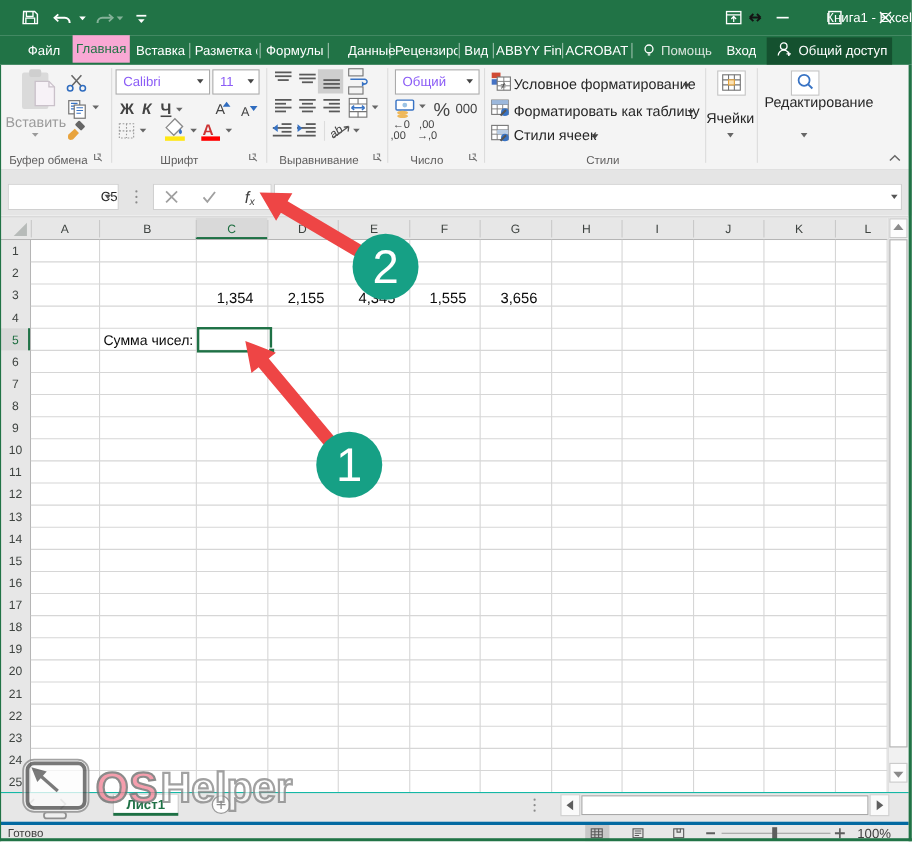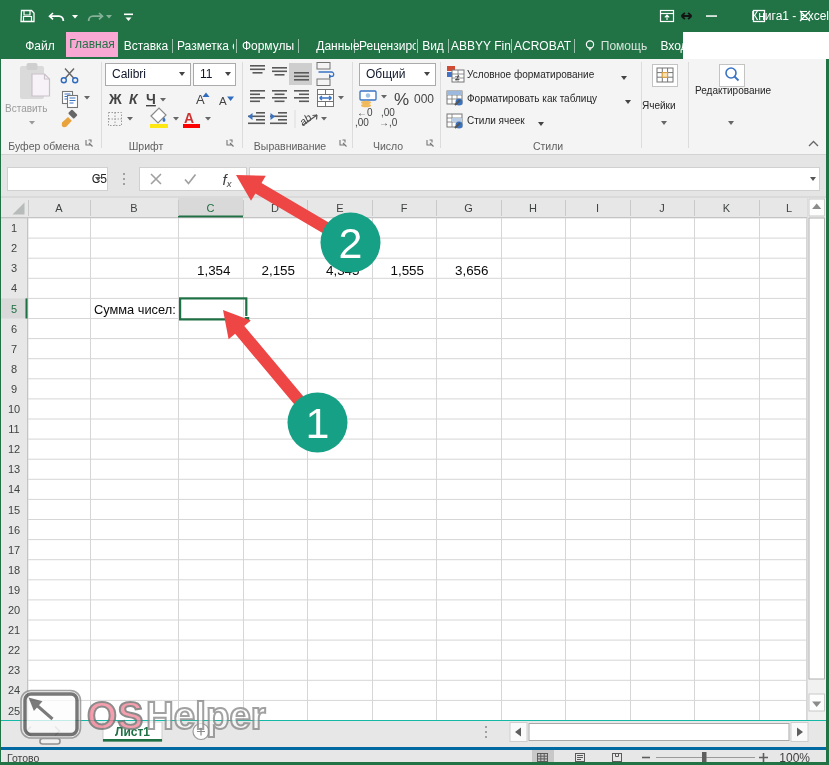--- a/index.html
+++ b/index.html
@@ -4,33 +4,33 @@
 <style>
   html,body{margin:0;padding:0;}
   body{width:829px;height:765px;position:relative;overflow:hidden;
        font-family:"Liberation Sans",sans-serif;background:#fff;}
   .abs{position:absolute;}
   
   #titlebar{left:0;top:0;width:829px;height:32px;background:#217346;}
   #title{left:0;top:0;width:829px;height:32px;line-height:32px;text-align:right;
          color:#fff;font-size:12px;}
   
-  #tabs{left:0;top:32px;width:683px;height:27px;background:#217346;}
+  #tabs{left:0;top:32px;width:829px;height:27px;background:#217346;}
   .tab{position:absolute;top:1px;height:26px;line-height:26px;color:#fff;font-size:12px;text-align:center;white-space:nowrap;}
   .tabsep{position:absolute;top:7px;height:14px;width:1px;background:rgba(255,255,255,0.55);}
   #tab-active{position:absolute;top:0;height:25px;line-height:25px;background:#f9a8d4;color:#217346;
               font-size:12px;text-align:center;}
   #share{position:absolute;top:2px;height:25px;line-height:25px;background:#14512f;color:#fff;font-size:12px;}
   
   #ribbon{left:0;top:59px;width:829px;height:96px;background:#f4f4f4;border-bottom:1px solid #d2d2d2;box-sizing:border-box;}
   .gsep{position:absolute;top:3px;height:86px;width:1px;background:#dcdcdc;}
   .glabel{position:absolute;top:80px;height:13px;font-size:10.5px;color:#605f5f;text-align:center;line-height:14px;white-space:nowrap;}
-  .combo{position:absolute;background:#fff;border:1px solid #ababab;box-sizing:border-box;font-size:12px;color:#0f172a;}
+  .combo{position:absolute;background:#fff;border:1px solid #ababab;box-sizing:border-box;font-size:12px;color:#8b5cf6;}
   .cdad{position:absolute;width:0;height:0;border-left:3.5px solid transparent;border-right:3.5px solid transparent;border-top:4px solid #444;}
-  .rtxt{position:absolute;font-size:10px;color:#262626;white-space:nowrap;}
+  .rtxt{position:absolute;font-size:13px;color:#262626;white-space:nowrap;}
   
   #fbar{left:0;top:155px;width:829px;height:41px;background:#e5e5e5;}
   .fbox{position:absolute;background:#fff;border:1px solid #d0d0d0;box-sizing:border-box;}
   
   #bleft{left:0;top:59px;width:1px;height:706px;background:#217346;}
   #bright{left:826px;top:59px;width:3px;height:706px;background:#217346;}
   #bbottom{left:0;top:762px;width:829px;height:3px;background:#217346;}
   
   #sheetstrip{left:0;top:720px;width:826px;height:27px;background:#e7e7e7;border-top:1px solid #14b8a6;box-sizing:border-box;}
   #statusbar{left:0;top:747px;width:826px;height:15px;background:#e7e7e7;border-top:3px solid #0369a1;box-sizing:border-box;}
@@ -91,30 +91,37 @@
     <div class="tab" style="left:451px;width:58px;">ABBYY Fin</div>
     <div class="tabsep" style="left:511px;"></div>
     <div class="tab" style="left:514px;width:56px;">ACROBAT</div>
     <div class="tabsep" style="left:574px;"></div>
     <svg width="16" height="16" style="position:absolute;left:582px;top:6px;">
       <circle cx="8" cy="6.5" r="3.6" fill="none" stroke="#fff" stroke-width="1.2"></circle>
       <path d="M6.6 10 h2.8 M6.9 11.8 h2.2" stroke="#fff" stroke-width="1.1"></path>
     </svg>
     <div class="tab" style="left:600px;width:48px;overflow:hidden;color:#d7e4dc;">Помощь</div>
     <div class="tab" style="left:656px;width:36px;">Вход</div>
+    <div id="share" style="left:697px;width:114px;">
+      <svg width="17" height="16" style="vertical-align:-3px;margin-left:8px;">
+        <circle cx="7.5" cy="5" r="3" fill="none" stroke="#fff" stroke-width="1.2"></circle>
+        <path d="M2.5 13.5 a5 5 0 0 1 10 0" fill="none" stroke="#fff" stroke-width="1.2"></path>
+        <path d="M12 10 v4 M10 12 h4" stroke="#fff" stroke-width="1.1"></path>
+      </svg><span style="margin-left:4px;">Общий доступ</span>
+    </div>
   </div>
   <div class="abs" id="ribbon">
     <div class="gsep" style="left:101px;"></div>
     <div class="gsep" style="left:242px;"></div>
     <div class="gsep" style="left:352px;"></div>
     <div class="gsep" style="left:440px;"></div>
     <div class="gsep" style="left:641px;"></div>
     <div class="gsep" style="left:688px;"></div>
     <div class="glabel" style="left:2px;width:84px;">Буфер обмена</div>
-    <div class="glabel" style="left:103px;width:86px;">Шрифт</div>
+    <div class="glabel" style="left:120px;width:86px;">Шрифт</div>
     <div class="glabel" style="left:247px;width:86px;">Выравнивание</div>
     <div class="glabel" style="left:356px;width:64px;">Число</div>
     <div class="glabel" style="left:505px;width:86px;">Стили</div>
     <div class="rtxt" style="left:5px;top:44px;color:#9b9b9b;">Вставить</div>
 
     <div class="combo" style="left:105px;top:4px;width:86px;height:23px;line-height:21px;padding-left:6px;">Calibri</div>
     <div class="cdad" style="left:179px;top:13px;"></div>
     <div class="combo" style="left:193px;top:4px;width:43px;height:23px;line-height:21px;padding-left:6px;">11</div>
     <div class="cdad" style="left:225px;top:13px;"></div>
     <div class="combo" style="left:359px;top:4px;width:77px;height:23px;line-height:21px;padding-left:6px;">Общий</div>

